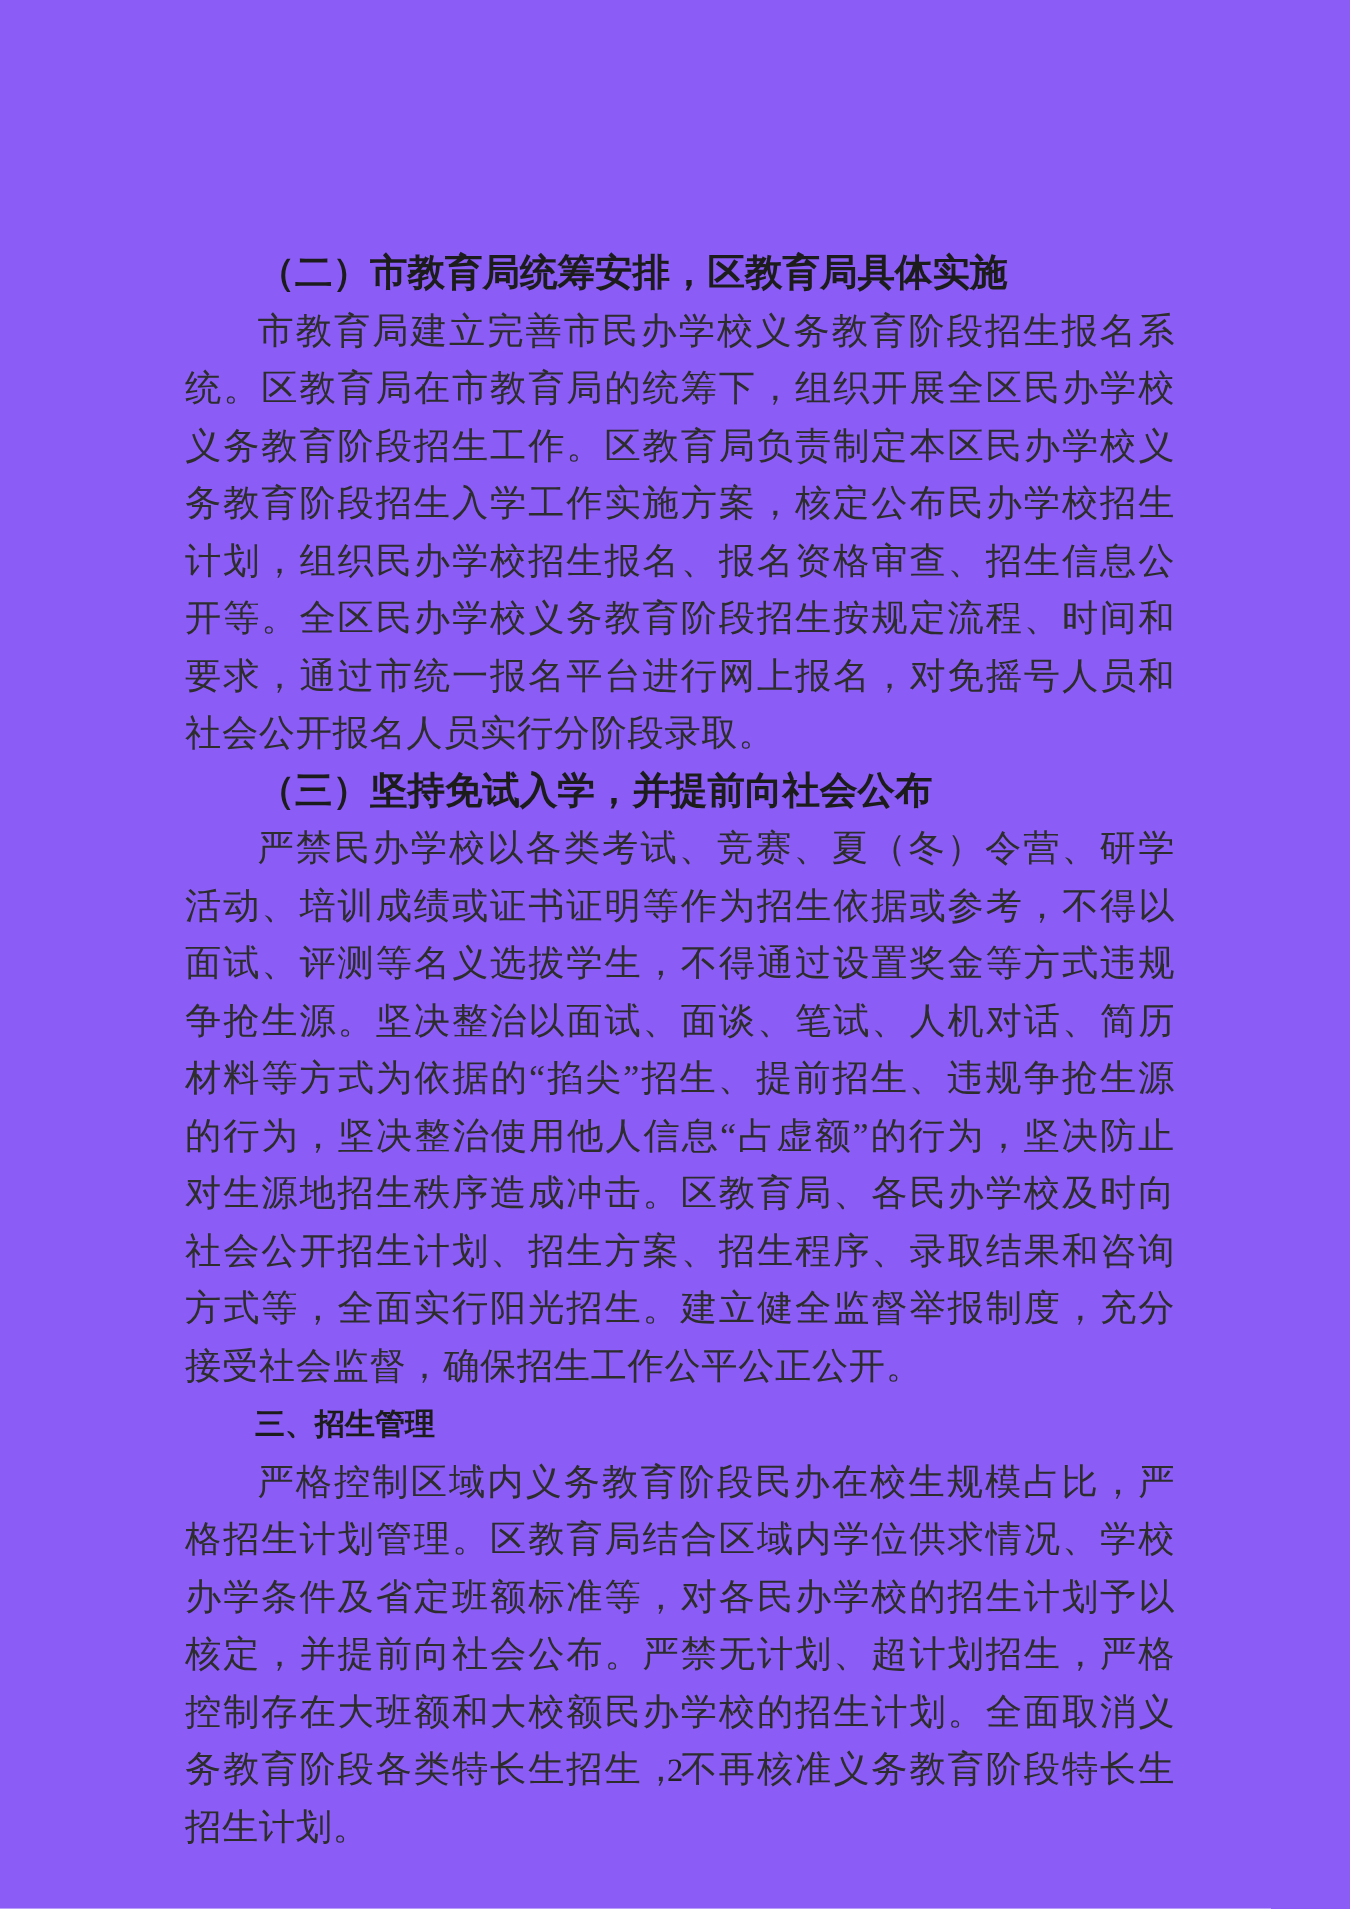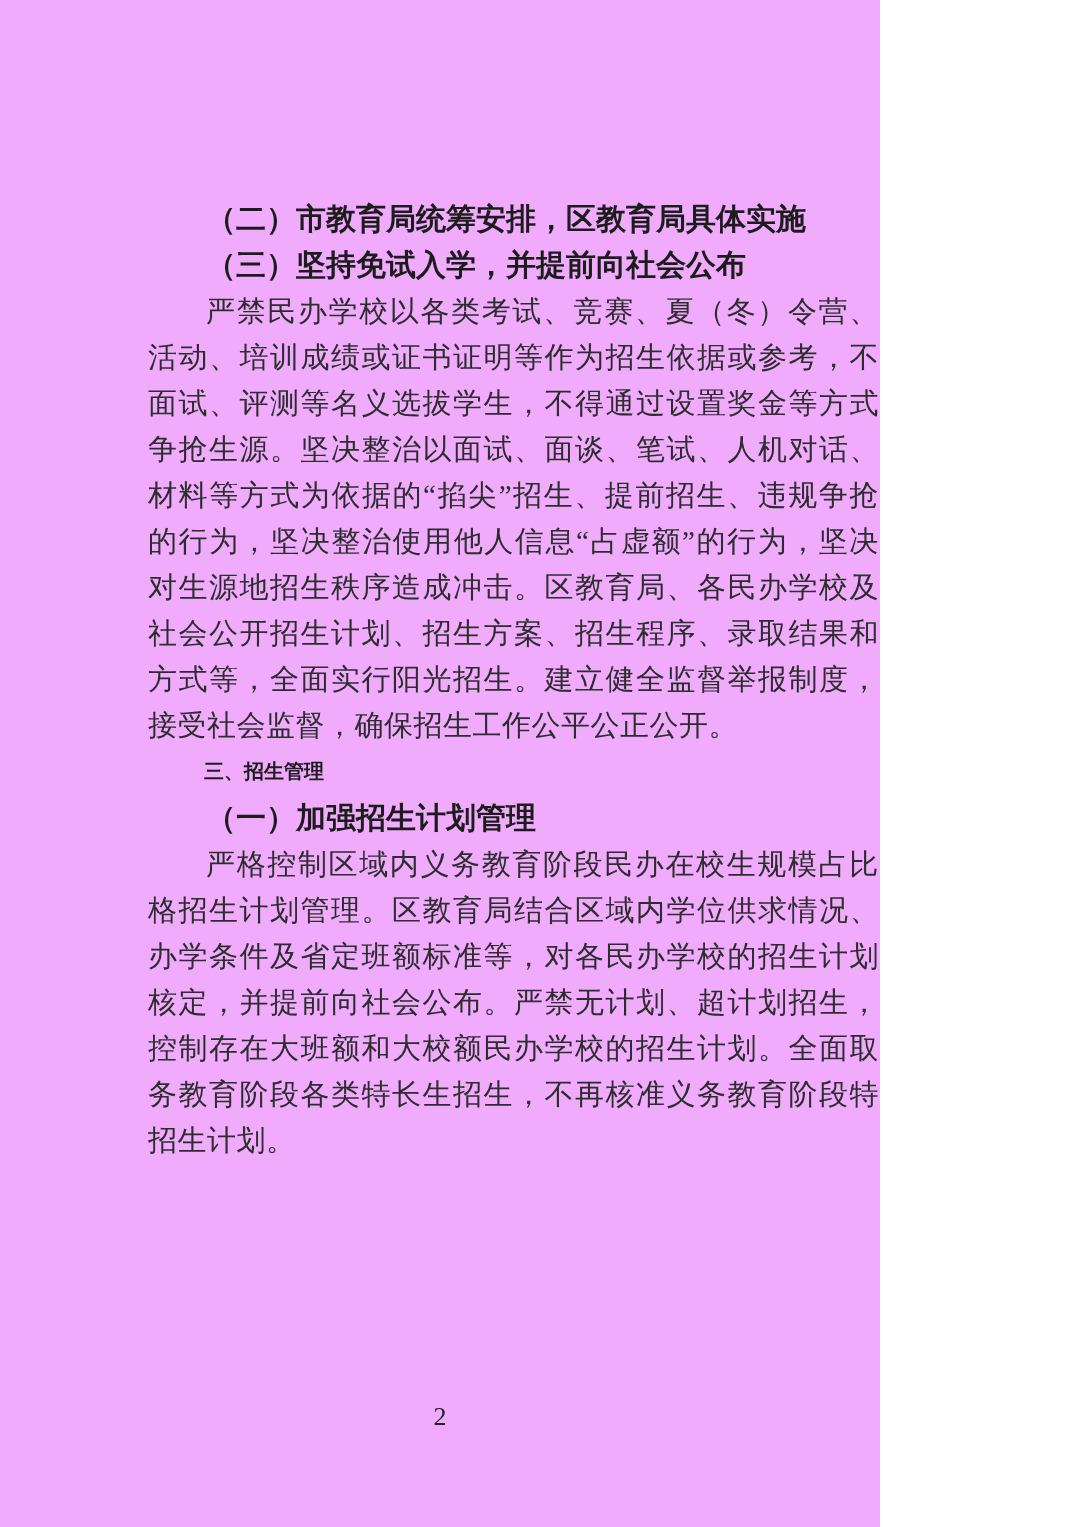--- a/index.html
+++ b/index.html
@@ -2,23 +2,23 @@
 <html><head>
 <meta charset="utf-8">
 <style>
   html, body {
     margin: 0;
     padding: 0;
     background: #ffffff;
   }
   .page {
     position: relative;
-    width: 880px;
+    width: 1080px;
     height: 1527px;
-    background: #f0abfc;
+    background: #8b5cf6;
     overflow: hidden;
     font-family: "Liberation Serif", serif;
     color: #2a2a2a;
   }
   .content {
     position: absolute;
     left: 148px;
     top: 196px;
     width: 792px;
   }
@@ -26,21 +26,21 @@
     margin: 0;
     font-size: 30px;
     line-height: 46px;
     font-weight: bold;
     color: #1c1c1c;
     text-indent: 58px;
     font-family: "Liberation Serif", serif;
   }
   .h-main {
     margin: 0;
-    font-size: 20px;
+    font-size: 24px;
     line-height: 47px;
     font-weight: bold;
     color: #1c1c1c;
     text-indent: 56px;
     font-family: "Liberation Sans", sans-serif;
   }
   .para {
     margin: 0;
     font-size: 29px;
     line-height: 46px;
@@ -61,27 +61,27 @@
   }
 </style>
 </head>
 <body>
 
 <div class="page">
   <div class="content">
 
     <h3 class="h-sub">（二）市教育局统筹安排，区教育局具体实施</h3>
 
+    <p class="para">市教育局建立完善市民办学校义务教育阶段招生报名系统。区教育局在市教育局的统筹下，组织开展全区民办学校义务教育阶段招生工作。区教育局负责制定本区民办学校义务教育阶段招生入学工作实施方案，核定公布民办学校招生计划，组织民办学校招生报名、报名资格审查、招生信息公开等。全区民办学校义务教育阶段招生按规定流程、时间和要求，通过市统一报名平台进行网上报名，对免摇号人员和社会公开报名人员实行分阶段录取。</p>
 
     <h3 class="h-sub">（三）坚持免试入学，并提前向社会公布</h3>
 
     <p class="para">严禁民办学校以各类考试、竞赛、夏（冬）令营、研学活动、培训成绩或证书证明等作为招生依据或参考，不得以面试、评测等名义选拔学生，不得通过设置奖金等方式违规争抢生源。坚决整治以面试、面谈、笔试、人机对话、简历材料等方式为依据的“掐尖”招生、提前招生、违规争抢生源的行为，坚决整治使用他人信息“占虚额”的行为，坚决防止对生源地招生秩序造成冲击。区教育局、各民办学校及时向社会公开招生计划、招生方案、招生程序、录取结果和咨询方式等，全面实行阳光招生。建立健全监督举报制度，充分接受社会监督，确保招生工作公平公正公开。</p>
 
     <h2 class="h-main">三、招生管理</h2>
 
-    <h3 class="h-sub">（一）加强招生计划管理</h3>
 
     <p class="para">严格控制区域内义务教育阶段民办在校生规模占比，严格招生计划管理。区教育局结合区域内学位供求情况、学校办学条件及省定班额标准等，对各民办学校的招生计划予以核定，并提前向社会公布。严禁无计划、超计划招生，严格控制存在大班额和大校额民办学校的招生计划。全面取消义务教育阶段各类特长生招生，不再核准义务教育阶段特长生招生计划。</p>
 
   </div>
 
   <div class="pageno">2</div>
 </div>
 
 </body></html>

